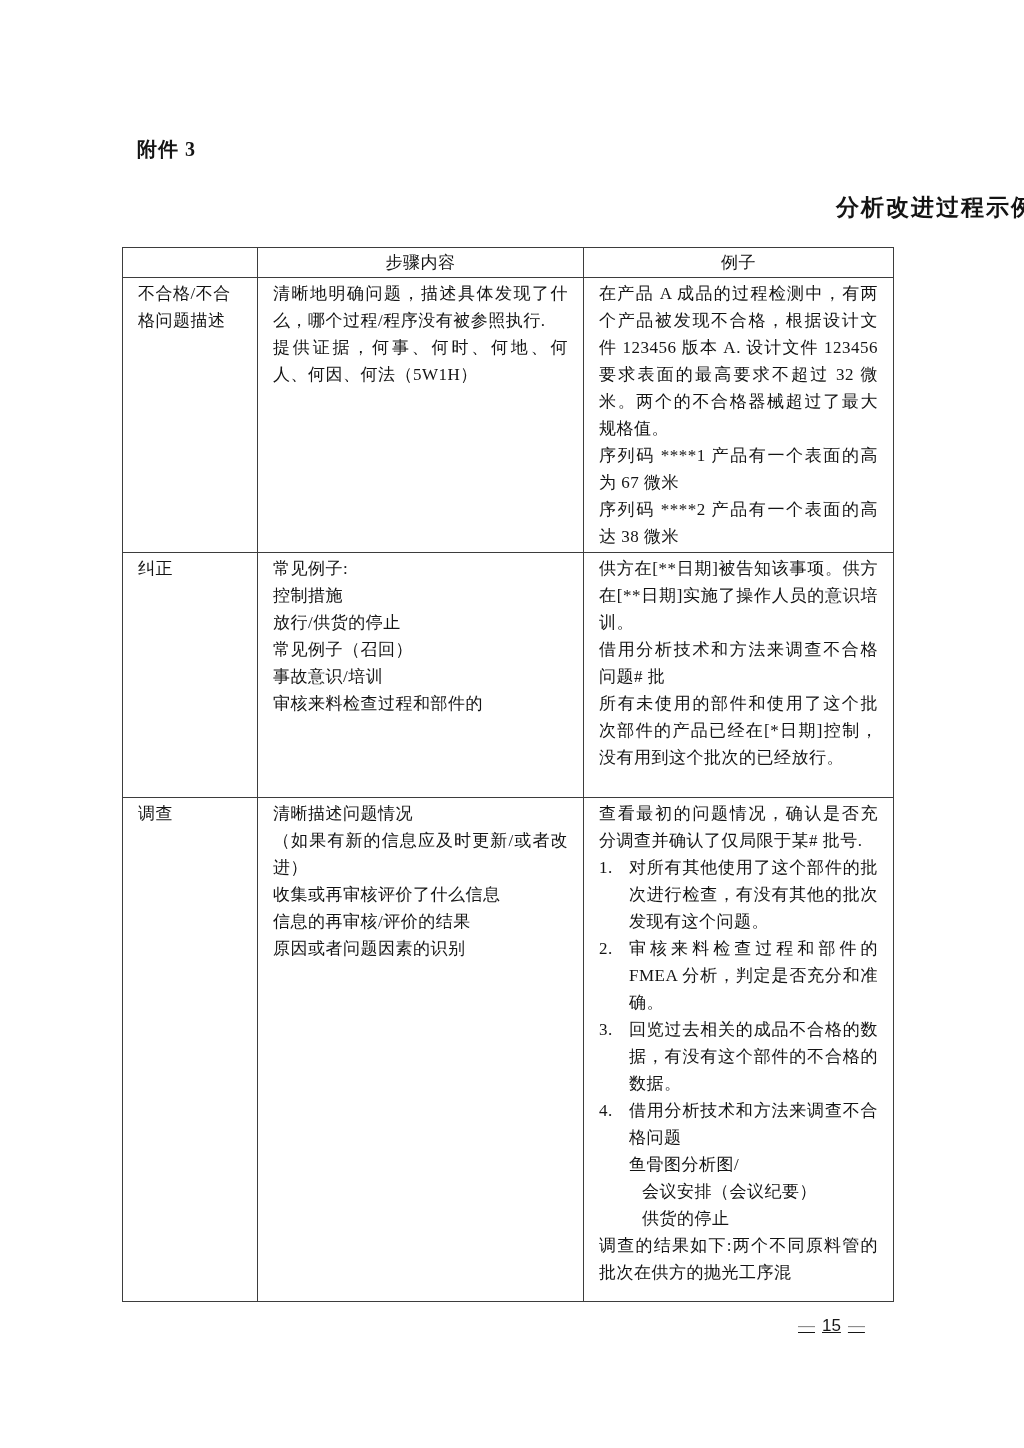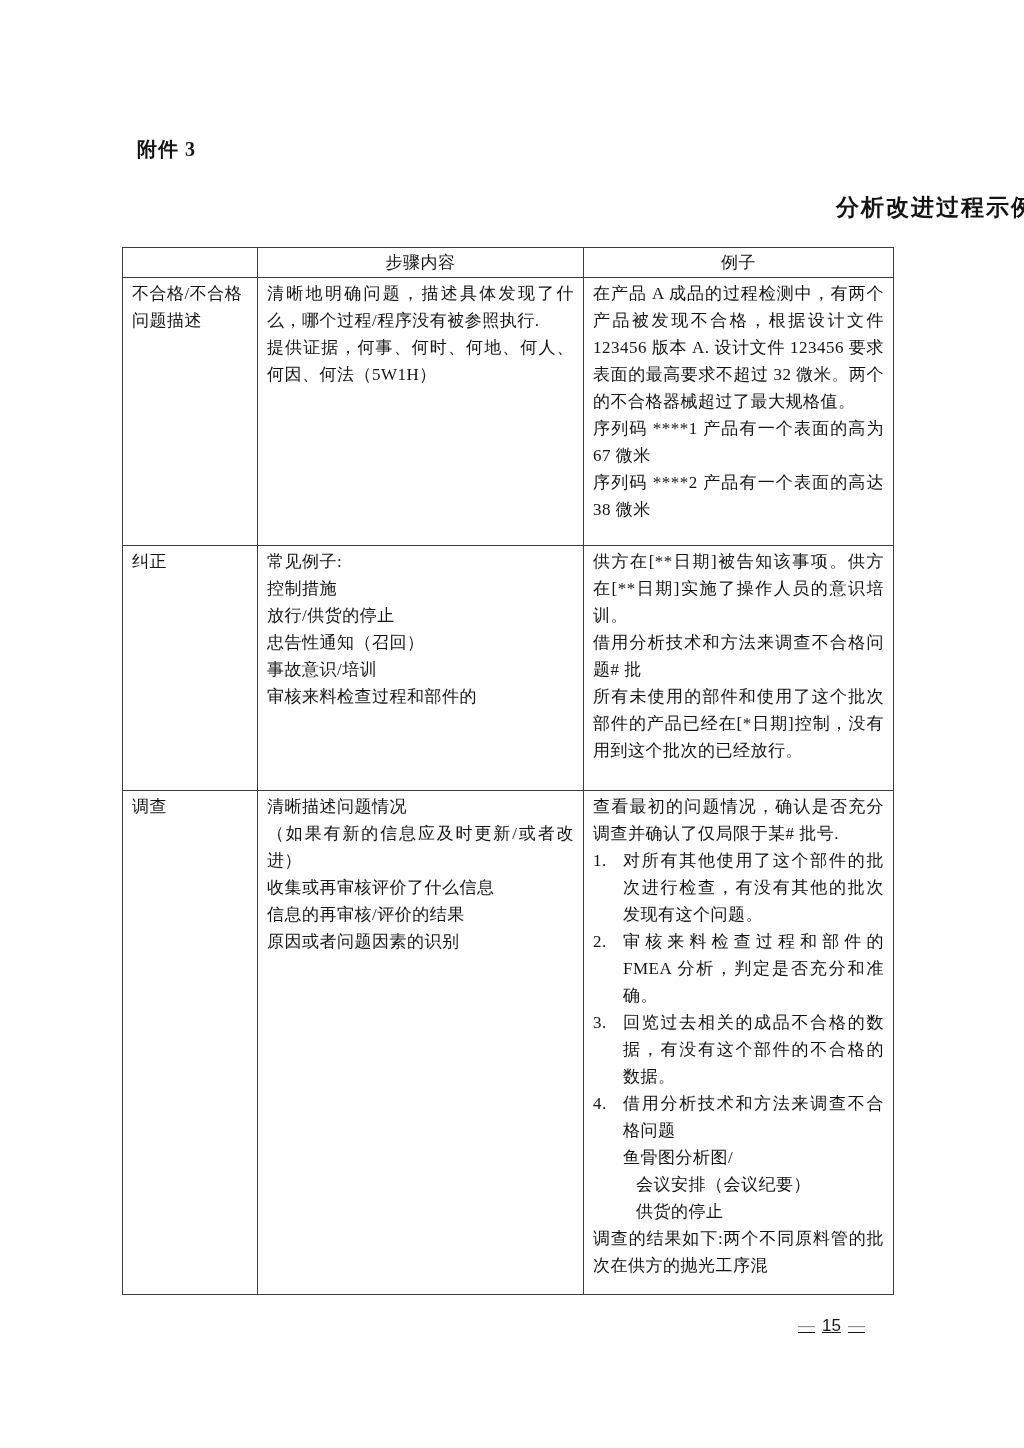--- a/index.html
+++ b/index.html
@@ -24,21 +24,21 @@
     position: absolute; left: 122px; top: 247px;
     width: 771px; border-collapse: collapse; table-layout: fixed;
     font-size: 17px; line-height: 27px; letter-spacing: 0.5px;
   }
   col.c1 { width: 135px; }
   col.c2 { width: 326px; }
   col.c3 { width: 310px; }
   th, td {
     border: 1px solid #3d3d3d;
     vertical-align: top;
-    padding: 2px 9px;
+    padding: 2px 15px;
     font-weight: normal;
   }
   thead th { text-align: center; padding: 1px 0; }
   tr.hr  { height: 28px; padding-left: 8px; }
   tr.r1  { height: 268px; }
   tr.r2  { height: 245px; }
   tr.r3  { height: 504px; }
   .para { margin: 0; text-align: justify; }
   .step { text-align: left; }
   .oli { display: flex; }
@@ -93,21 +93,21 @@
       </tr>
 
       <tr class="r2">
         <td class="step">
           <div class="para step">纠正</div>
         </td>
         <td>
           <p class="para">常见例子:</p>
           <p class="para">控制措施</p>
           <p class="para">放行/供货的停止</p>
-          <p class="para">忠告性通知（召回）</p>
+          <p class="para">常见例子（召回）</p>
           <p class="para">事故意识/培训</p>
           <p class="para">审核来料检查过程和部件的</p>
         </td>
         <td>
           <p class="para">供方在[**日期]被告知该事项。供方在[**日期]实施了操作人员的意识培训。</p>
           <p class="para">借用分析技术和方法来调查不合格问题# 批</p>
           <p class="para">所有未使用的部件和使用了这个批次部件的产品已经在[*日期]控制，没有用到这个批次的已经放行。</p>
         </td>
       </tr>
 

